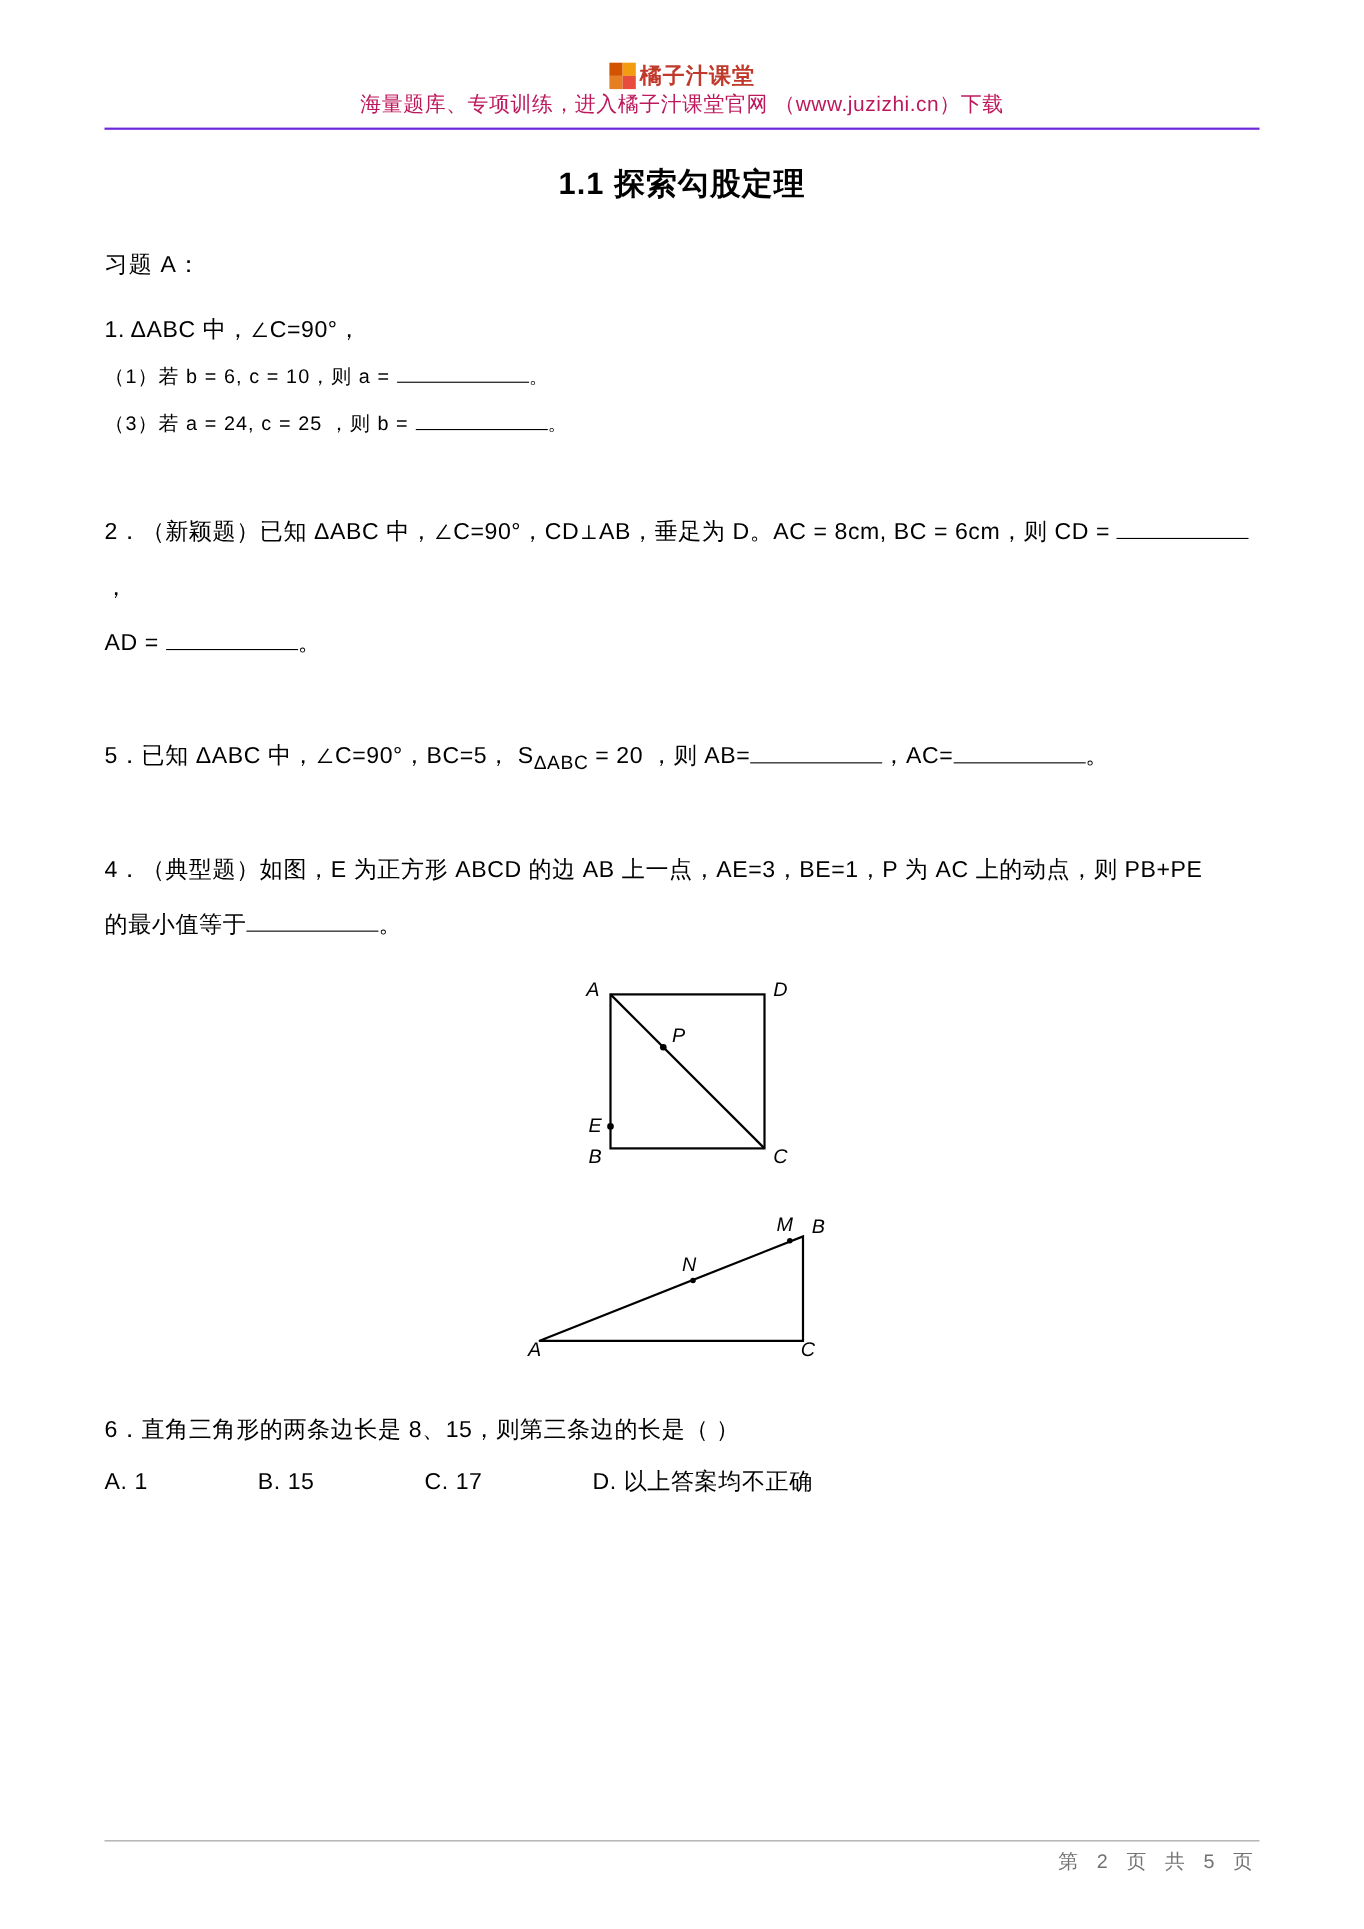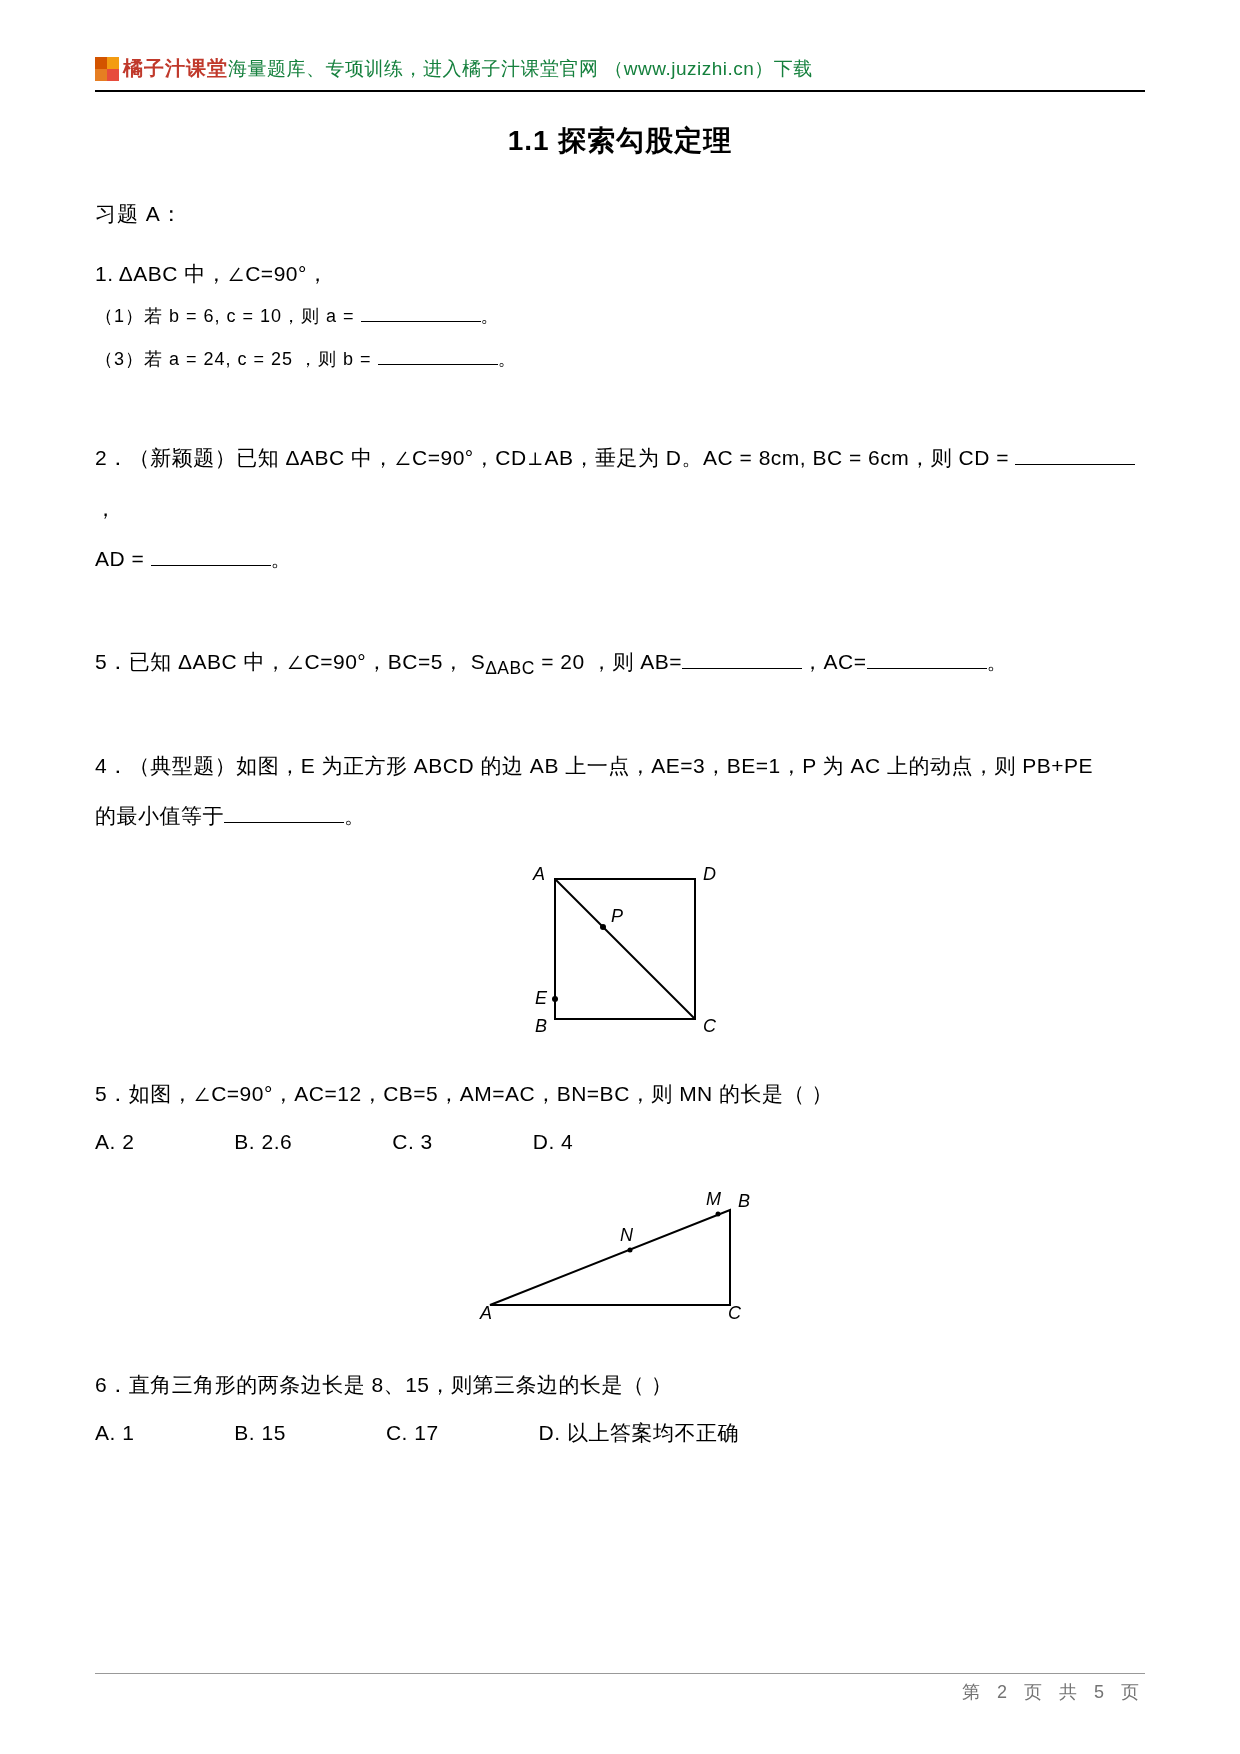--- a/index.html
+++ b/index.html
@@ -11,46 +11,47 @@
       color: #000000;
       position: relative;
       padding: 0;
     }
     .page {
       padding: 55px 95px 40px 95px;
       height: 100%;
       position: relative;
     }
     .header-line {
-      border-bottom: 2px solid #000000;
+      border-bottom: 2px solid #6d28d9;
       padding-bottom: 8px;
       margin-bottom: 30px;
       display: flex;
       align-items: center;
       justify-content: flex-start;
       font-size: 20px;
+      flex-direction: column;
     }
     .brand {
       display: flex;
       align-items: center;
       gap: 4px;
     }
     .brand-icon {
       display: inline-flex;
       flex-wrap: wrap;
       width: 24px;
       height: 24px;
     }
     .brand-icon span { width: 12px; height: 12px; background: #e67e22; }
     .brand-icon span:nth-child(1) { background: #d35400; }
     .brand-icon span:nth-child(2) { background: #f39c12; }
     .brand-icon span:nth-child(3) { background: #e67e22; }
     .brand-icon span:nth-child(4) { background: #e74c3c; }
     .brand-name { color: #c0392b; font-weight: 600; letter-spacing: 1px; }
-    .header-right { color: #15803d; font-weight: 500; letter-spacing: 0.5px; font-size: 19px; }
+    .header-right { color: #be185d; font-weight: 500; letter-spacing: 0.5px; font-size: 19px; }
     .title {
       text-align: center;
       font-size: 28px;
       font-weight: 700;
       margin-bottom: 40px;
       letter-spacing: 1px;
     }
     .section-label {
       font-size: 21px;
       margin-bottom: 25px;
@@ -162,29 +163,20 @@
       <circle cx="88" cy="63" r="3" fill="#000"></circle>
       <text x="30" y="16" font-size="18" font-style="italic" text-anchor="end">A</text>
       <text x="188" y="16" font-size="18" font-style="italic">D</text>
       <text x="20" y="140" font-size="18" font-style="italic">E</text>
       <text x="20" y="168" font-size="18" font-style="italic">B</text>
       <text x="188" y="168" font-size="18" font-style="italic">C</text>
       <text x="96" y="58" font-size="18" font-style="italic">P</text>
     </svg>
   </div>
 
-  <div class="problem">
-    <div>5．如图，∠C=90°，AC=12，CB=5，AM=AC，BN=BC，则 MN 的长是（     ）</div>
-    <div class="options">
-      <span>A. 2</span>
-      <span>B. 2.6</span>
-      <span>C. 3</span>
-      <span>D. 4</span>
-    </div>
-  </div>
 
   <div class="fig-wrap">
     <svg width="320" height="140" viewBox="0 0 320 140">
       <polygon points="30,120 270,120 270,25" fill="none" stroke="#000" stroke-width="2"></polygon>
       <circle cx="170" cy="65" r="2.5" fill="#000"></circle>
       <circle cx="258" cy="29" r="2.5" fill="#000"></circle>
       <text x="20" y="134" font-size="18" font-style="italic">A</text>
       <text x="268" y="134" font-size="18" font-style="italic">C</text>
       <text x="278" y="22" font-size="18" font-style="italic">B</text>
       <text x="246" y="20" font-size="18" font-style="italic">M</text>

